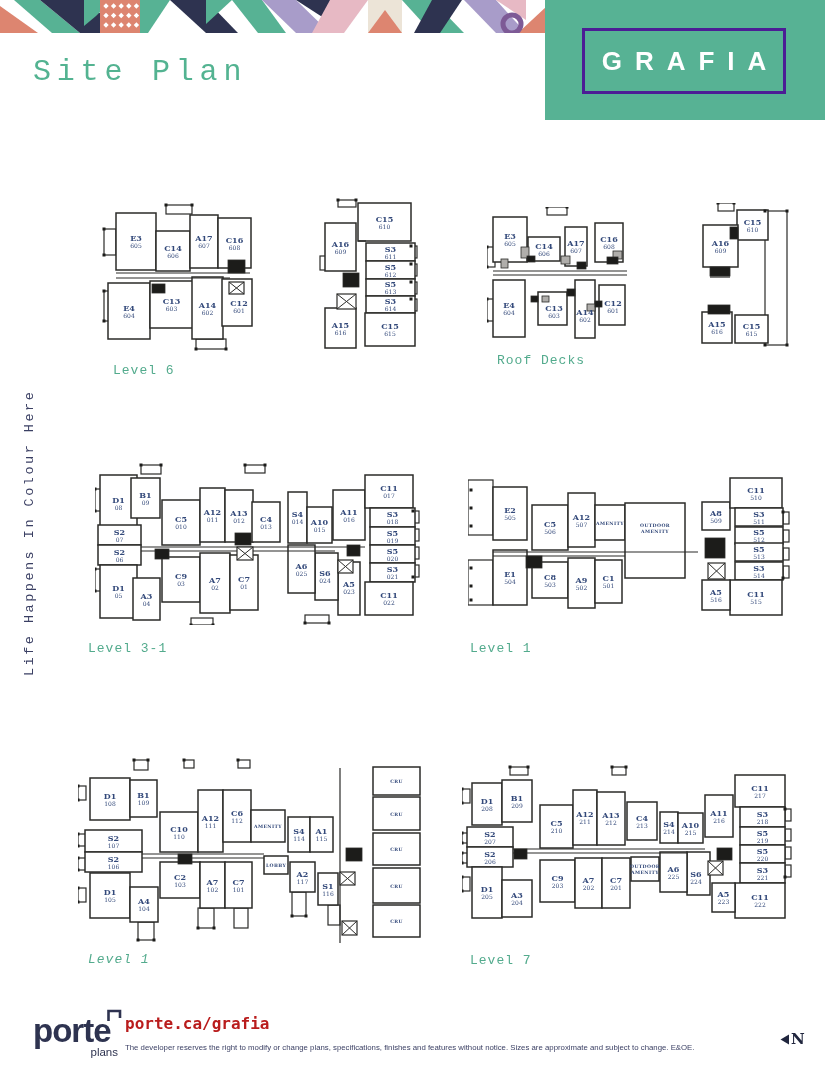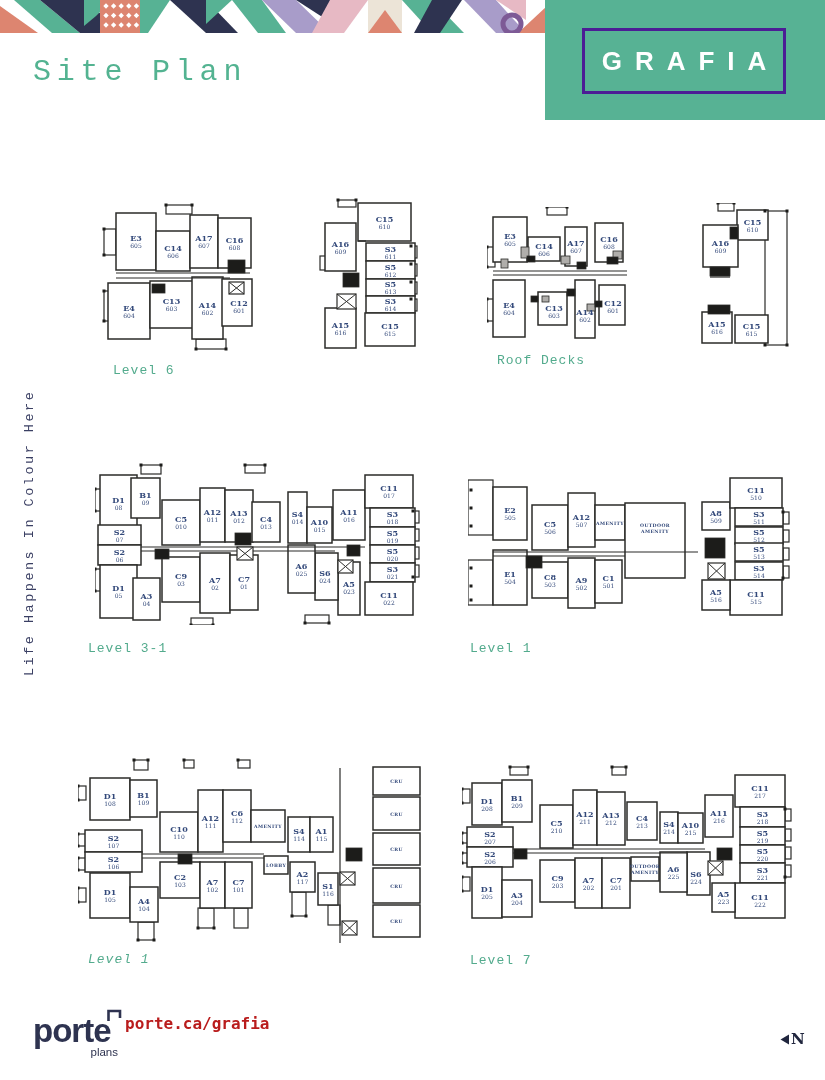--- a/index.html
+++ b/index.html
@@ -643,20 +643,21 @@
   <div id="footer-logo" class="abs">
     <div id="porte-wrap">
       <div id="porte-word">porte</div>
       <svg id="porte-flag" width="15" height="13">
           <polyline points="1.5,12 1.5,2 13,2 13,9" fill="none" stroke="#2e3350" stroke-width="2.6"></polyline>
         </svg>
     </div>
     <div id="porte-homes">plans</div>
   </div>
   <div id="footer-url" class="abs">porte.ca/grafia</div>
+  <div id="footer-disclaimer" class="abs">The developer reserves the right to modify or change plans, specifications, finishes and features without notice. Sizes are approximate and subject to change. E&amp;OE.</div>
   <div id="north" class="abs">
     <svg width="11" height="13">
         <polygon points="10,1.5 10,11.5 1.5,6.5" fill="#20263e"></polygon>
       </svg>
     <span id="north-n">N</span>
   </div>
 <div class="caption" style="left: 113px; top: 363px; position: absolute;">Level 6</div>
     <div class="caption" style="left: 497px; top: 353px; position: absolute;">Roof Decks</div>
     <div class="caption" style="left: 88px; top: 641px; position: absolute;">Level 3-1</div>
     <div class="caption" style="left: 470px; top: 641px; position: absolute;">Level 1</div>

